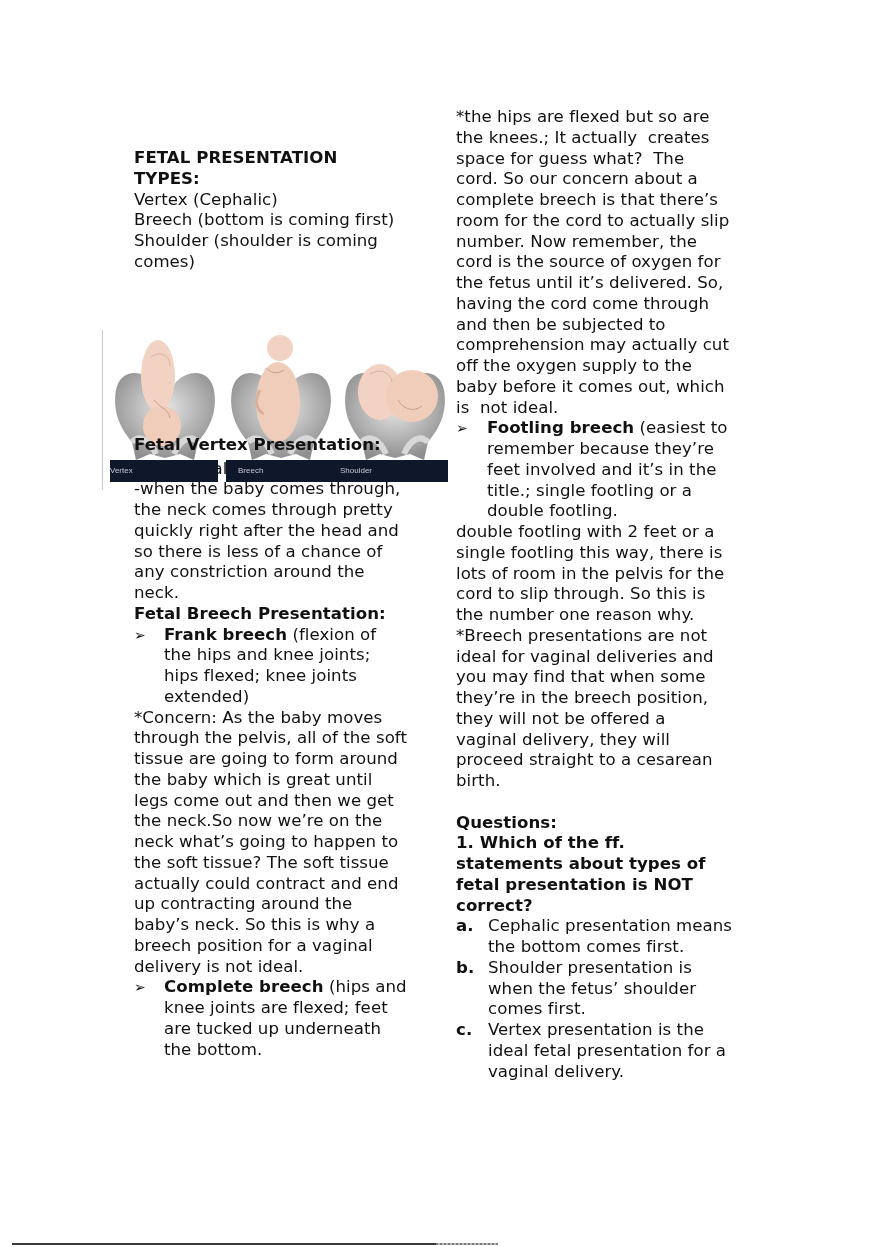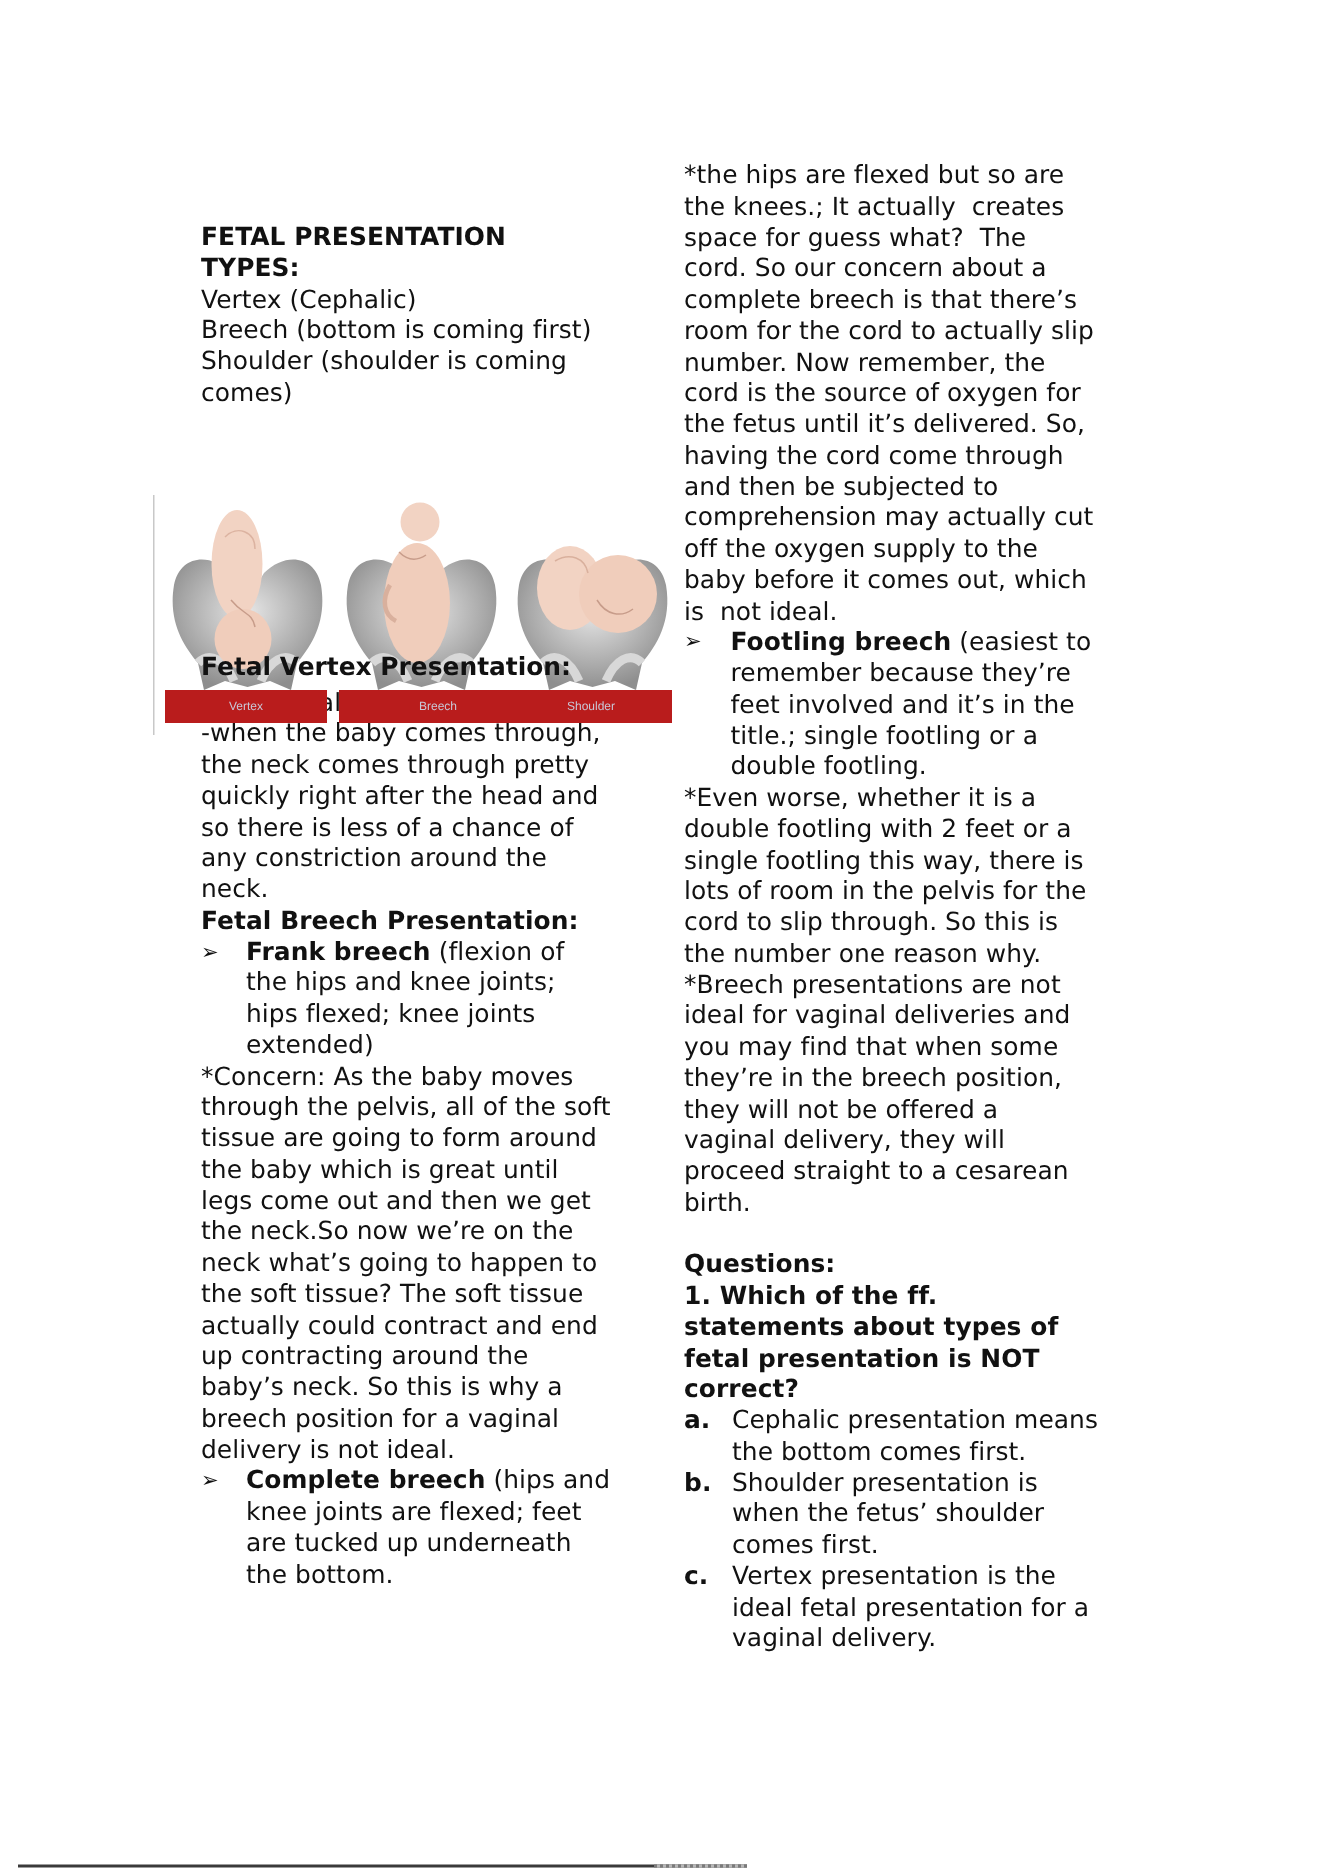--- a/index.html
+++ b/index.html
@@ -81,25 +81,24 @@
     top: 0;
     width: 110px;
     height: 152px;
   }
   .panel svg { position: absolute; left: 0; top: 0; }
   .label-bar {
     position: absolute;
     top: 130px;
     height: 22px;
     width: 108px;
-    background: #b91c1c;
+    background: #0f172a;
     color: #c9c7d6;
     font-size: 8px;
     line-height: 22px;
-    text-align: center;
     font-family: "Liberation Sans", sans-serif;
   }
   .overlay-heading {
     position: absolute;
     left: 134px;
     top: 435px;
     font-size: 16.6px;
     line-height: 20.75px;
     font-weight: bold;
     white-space: nowrap;
@@ -261,21 +260,20 @@
 
     <div class="bullet-item" style="padding-left:31px;">
       <span class="bullet-glyph">➢</span>
       <span class="line"><span class="b">Footling breech</span><span> (easiest to</span></span>
       <span class="line">remember because they’re</span>
       <span class="line">feet involved and it’s in the</span>
       <span class="line">title.; single footling or a</span>
       <span class="line">double footling.</span>
     </div>
 
-    <span class="line">*Even worse, whether it is a</span>
     <span class="line">double footling with 2 feet or a</span>
     <span class="line">single footling this way, there is</span>
     <span class="line">lots of room in the pelvis for the</span>
     <span class="line">cord to slip through. So this is</span>
     <span class="line">the number one reason why.</span>
 
     <span class="line">*Breech presentations are not</span>
     <span class="line">ideal for vaginal deliveries and</span>
     <span class="line">you may find that when some</span>
     <span class="line">they’re in the breech position,</span>

